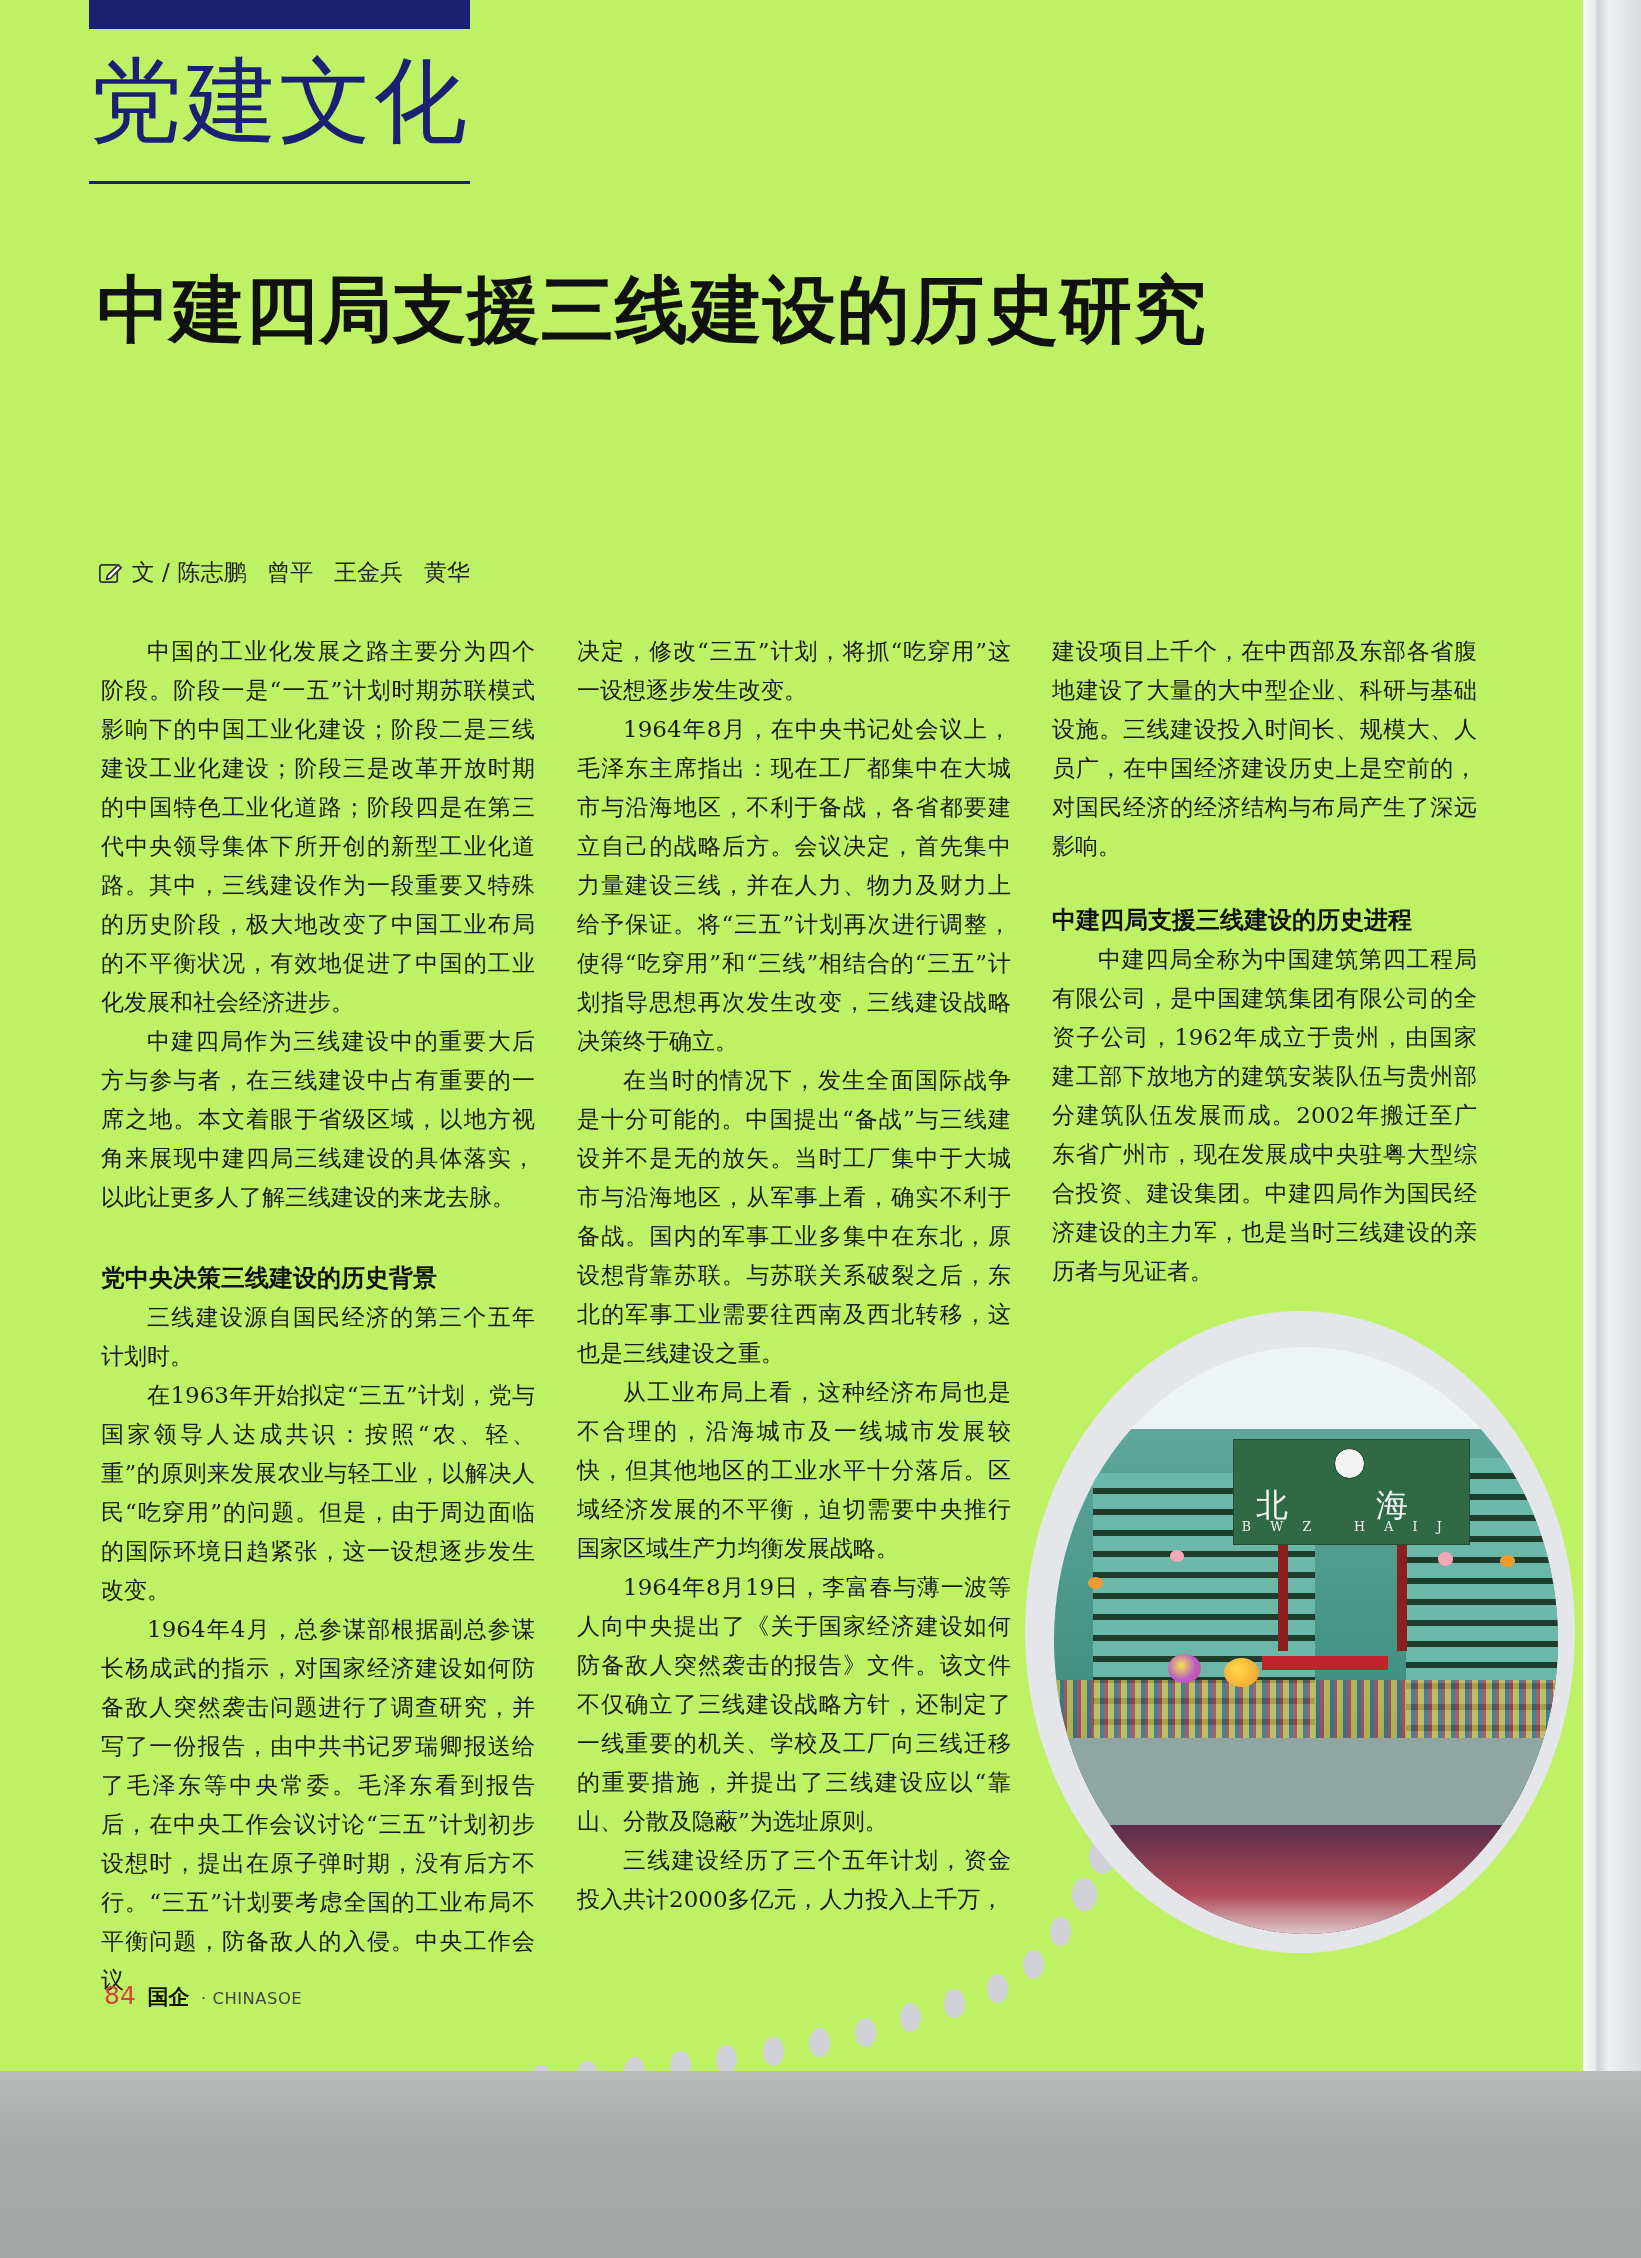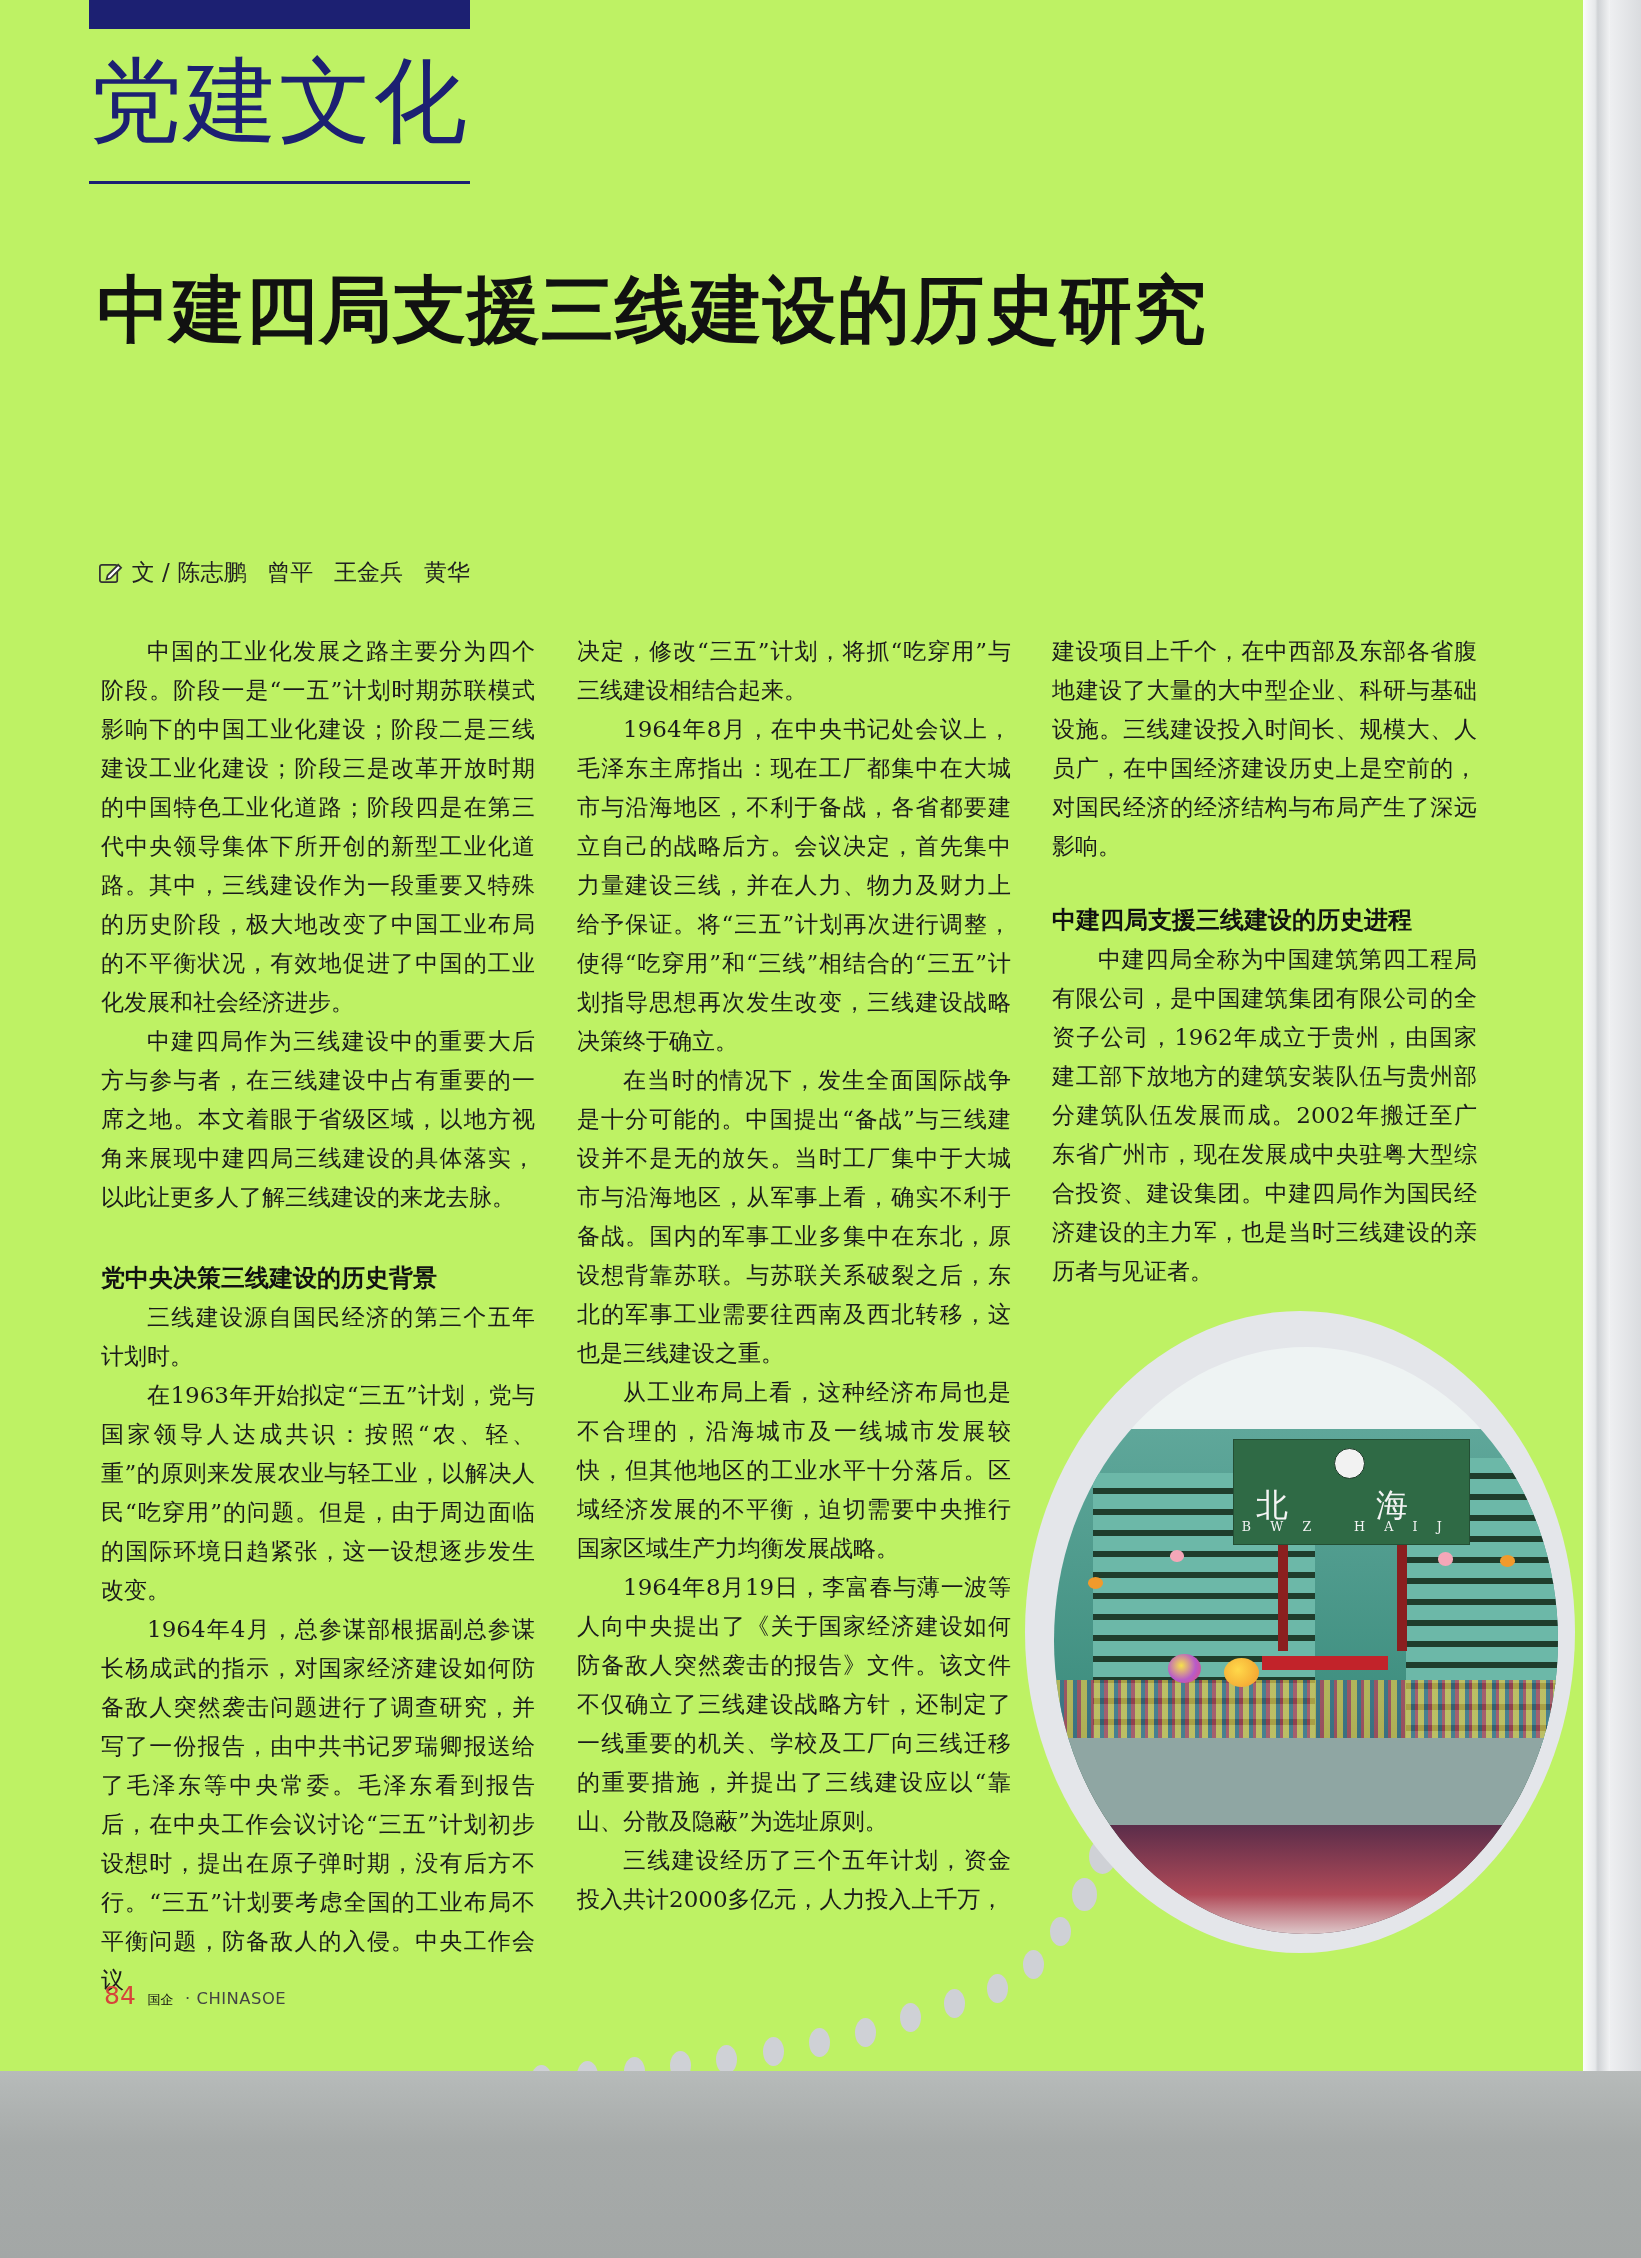--- a/index.html
+++ b/index.html
@@ -129,21 +129,21 @@
   
   .dot { position: absolute; width: 21px; height: 29px; border-radius: 50%; background: #cfd1d6; }
 
   
   .folio {
     position: absolute; left: 104px; top: 1981px;
     display: flex; align-items: baseline; gap: 11.6px;
     font-family: "DejaVu Sans", "Liberation Sans", sans-serif;
   }
   .folio .page-num { color: #d6453a; font-size: 25px; }
-  .folio .mag-cn { color: #111; font-weight: normal; font-size: 13px; text-align: center; }
+  .folio .mag-cn { color: #111; font-weight: bold; font-size: 21px; text-align: center; }
   .folio .mag-en { color: #444; font-size: 16.4px; letter-spacing: 0.5px; }
 </style>
 </head>
 <body>
 
 <div class="page">
 
   <div class="section-bar"></div>
   <div class="section-title">党建文化</div>
   <div class="section-rule"></div>
@@ -167,21 +167,21 @@
   <div class="col col-1">
     <p>中国的工业化发展之路主要分为四个阶段。阶段一是“一五”计划时期苏联模式影响下的中国工业化建设；阶段二是三线建设工业化建设；阶段三是改革开放时期的中国特色工业化道路；阶段四是在第三代中央领导集体下所开创的新型工业化道路。其中，三线建设作为一段重要又特殊的历史阶段，极大地改变了中国工业布局的不平衡状况，有效地促进了中国的工业化发展和社会经济进步。</p>
     <p>中建四局作为三线建设中的重要大后方与参与者，在三线建设中占有重要的一席之地。本文着眼于省级区域，以地方视角来展现中建四局三线建设的具体落实，以此让更多人了解三线建设的来龙去脉。</p>
     <h2>党中央决策三线建设的历史背景</h2>
     <p>三线建设源自国民经济的第三个五年计划时。</p>
     <p>在1963年开始拟定“三五”计划，党与国家领导人达成共识：按照“农、轻、重”的原则来发展农业与轻工业，以解决人民“吃穿用”的问题。但是，由于周边面临的国际环境日趋紧张，这一设想逐步发生改变。</p>
     <p>1964年4月，总参谋部根据副总参谋长杨成武的指示，对国家经济建设如何防备敌人突然袭击问题进行了调查研究，并写了一份报告，由中共书记罗瑞卿报送给了毛泽东等中央常委。毛泽东看到报告后，在中央工作会议讨论“三五”计划初步设想时，提出在原子弹时期，没有后方不行。“三五”计划要考虑全国的工业布局不平衡问题，防备敌人的入侵。中央工作会议</p>
   </div>
 
   <div class="col col-2">
-    <p class="cont">决定，修改“三五”计划，将抓“吃穿用”与三线建设相结合起来。</p>
+    <p class="cont">决定，修改“三五”计划，将抓“吃穿用”这一设想逐步发生改变。</p>
     <p>1964年8月，在中央书记处会议上，毛泽东主席指出：现在工厂都集中在大城市与沿海地区，不利于备战，各省都要建立自己的战略后方。会议决定，首先集中力量建设三线，并在人力、物力及财力上给予保证。将“三五”计划再次进行调整，使得“吃穿用”和“三线”相结合的“三五”计划指导思想再次发生改变，三线建设战略决策终于确立。</p>
     <p>在当时的情况下，发生全面国际战争是十分可能的。中国提出“备战”与三线建设并不是无的放矢。当时工厂集中于大城市与沿海地区，从军事上看，确实不利于备战。国内的军事工业多集中在东北，原设想背靠苏联。与苏联关系破裂之后，东北的军事工业需要往西南及西北转移，这也是三线建设之重。</p>
     <p>从工业布局上看，这种经济布局也是不合理的，沿海城市及一线城市发展较快，但其他地区的工业水平十分落后。区域经济发展的不平衡，迫切需要中央推行国家区域生产力均衡发展战略。</p>
     <p>1964年8月19日，李富春与薄一波等人向中央提出了《关于国家经济建设如何防备敌人突然袭击的报告》文件。该文件不仅确立了三线建设战略方针，还制定了一线重要的机关、学校及工厂向三线迁移的重要措施，并提出了三线建设应以“靠山、分散及隐蔽”为选址原则。</p>
     <p>三线建设经历了三个五年计划，资金投入共计2000多亿元，人力投入上千万，</p>
   </div>
 
   <div class="col col-3">
     <p class="cont">建设项目上千个，在中西部及东部各省腹地建设了大量的大中型企业、科研与基础设施。三线建设投入时间长、规模大、人员广，在中国经济建设历史上是空前的，对国民经济的经济结构与布局产生了深远影响。</p>
     <h2>中建四局支援三线建设的历史进程</h2>

